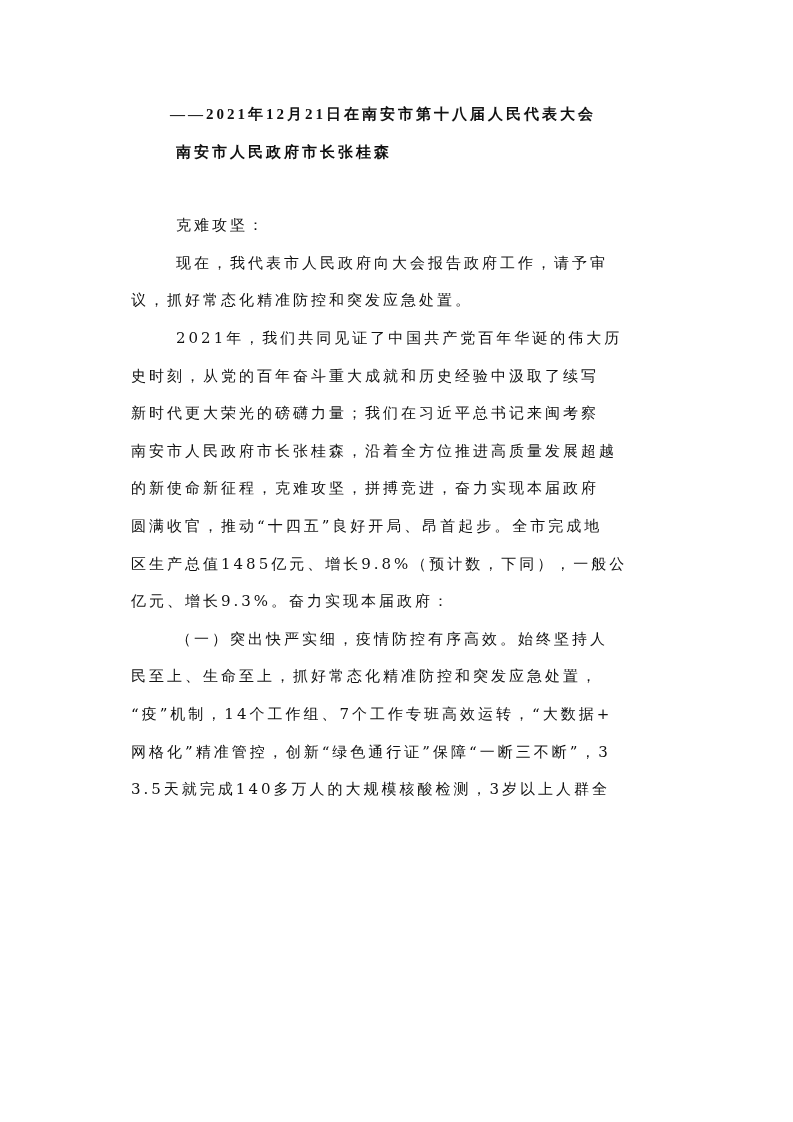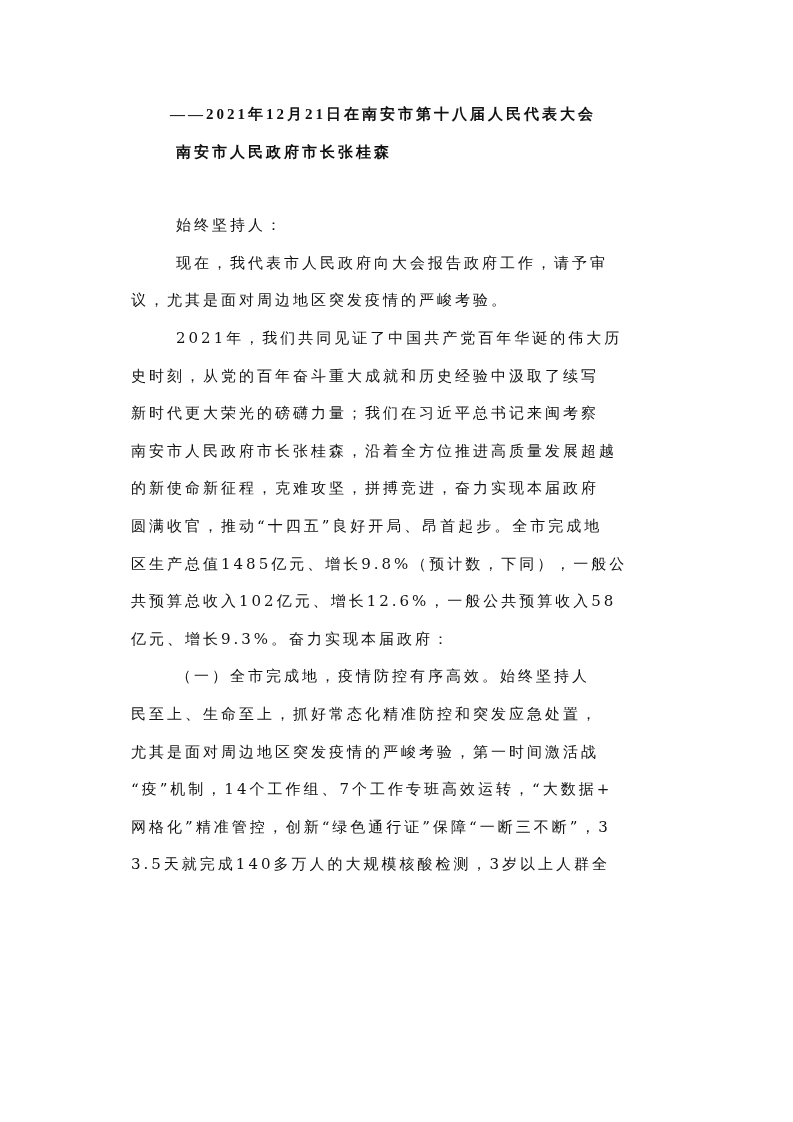--- a/index.html
+++ b/index.html
@@ -26,38 +26,36 @@
   .heading { font-weight: bold; letter-spacing: 2.6px; }
 </style>
 </head>
 <body>
 
 <div class="page">
   <span class="line bold indent-title">——2021年12月21日在南安市第十八届人民代表大会</span>
   <span class="line bold indent">南安市人民政府市长张桂森</span>
   <div class="gap"></div>
 
-  <span class="line indent">始终坚持人：</span>
+  <span class="line indent">克难攻坚：</span>
   <span class="line indent">现在，我代表市人民政府向大会报告政府工作，请予审</span>
-  <span class="line">议，尤其是面对周边地区突发疫情的严峻考验。</span>
+  <span class="line">议，抓好常态化精准防控和突发应急处置。</span>
 
 
   <div>
     <span class="line indent">2021年，我们共同见证了中国共产党百年华诞的伟大历</span>
     <span class="line">史时刻，从党的百年奋斗重大成就和历史经验中汲取了续写</span>
     <span class="line">新时代更大荣光的磅礴力量；我们在习近平总书记来闽考察</span>
     <span class="line">南安市人民政府市长张桂森，沿着全方位推进高质量发展超越</span>
     <span class="line">的新使命新征程，克难攻坚，拼搏竞进，奋力实现本届政府</span>
     <span class="line">圆满收官，推动“十四五”良好开局、昂首起步。全市完成地</span>
     <span class="line">区生产总值1485亿元、增长9.8%（预计数，下同），一般公</span>
-    <span class="line">共预算总收入102亿元、增长12.6%，一般公共预算收入58</span>
     <span class="line">亿元、增长9.3%。奋力实现本届政府：</span>
   </div>
 
   <div>
-    <span class="line indent">（一）全市完成地，疫情防控有序高效。始终坚持人</span>
+    <span class="line indent">（一）突出快严实细，疫情防控有序高效。始终坚持人</span>
     <span class="line">民至上、生命至上，抓好常态化精准防控和突发应急处置，</span>
-    <span class="line">尤其是面对周边地区突发疫情的严峻考验，第一时间激活战</span>
     <span class="line">“疫”机制，14个工作组、7个工作专班高效运转，“大数据+</span>
     <span class="line">网格化”精准管控，创新“绿色通行证”保障“一断三不断”，3</span>
     <span class="line">3.5天就完成140多万人的大规模核酸检测，3岁以上人群全</span>
   </div>
 </div>
 
 </body></html>

